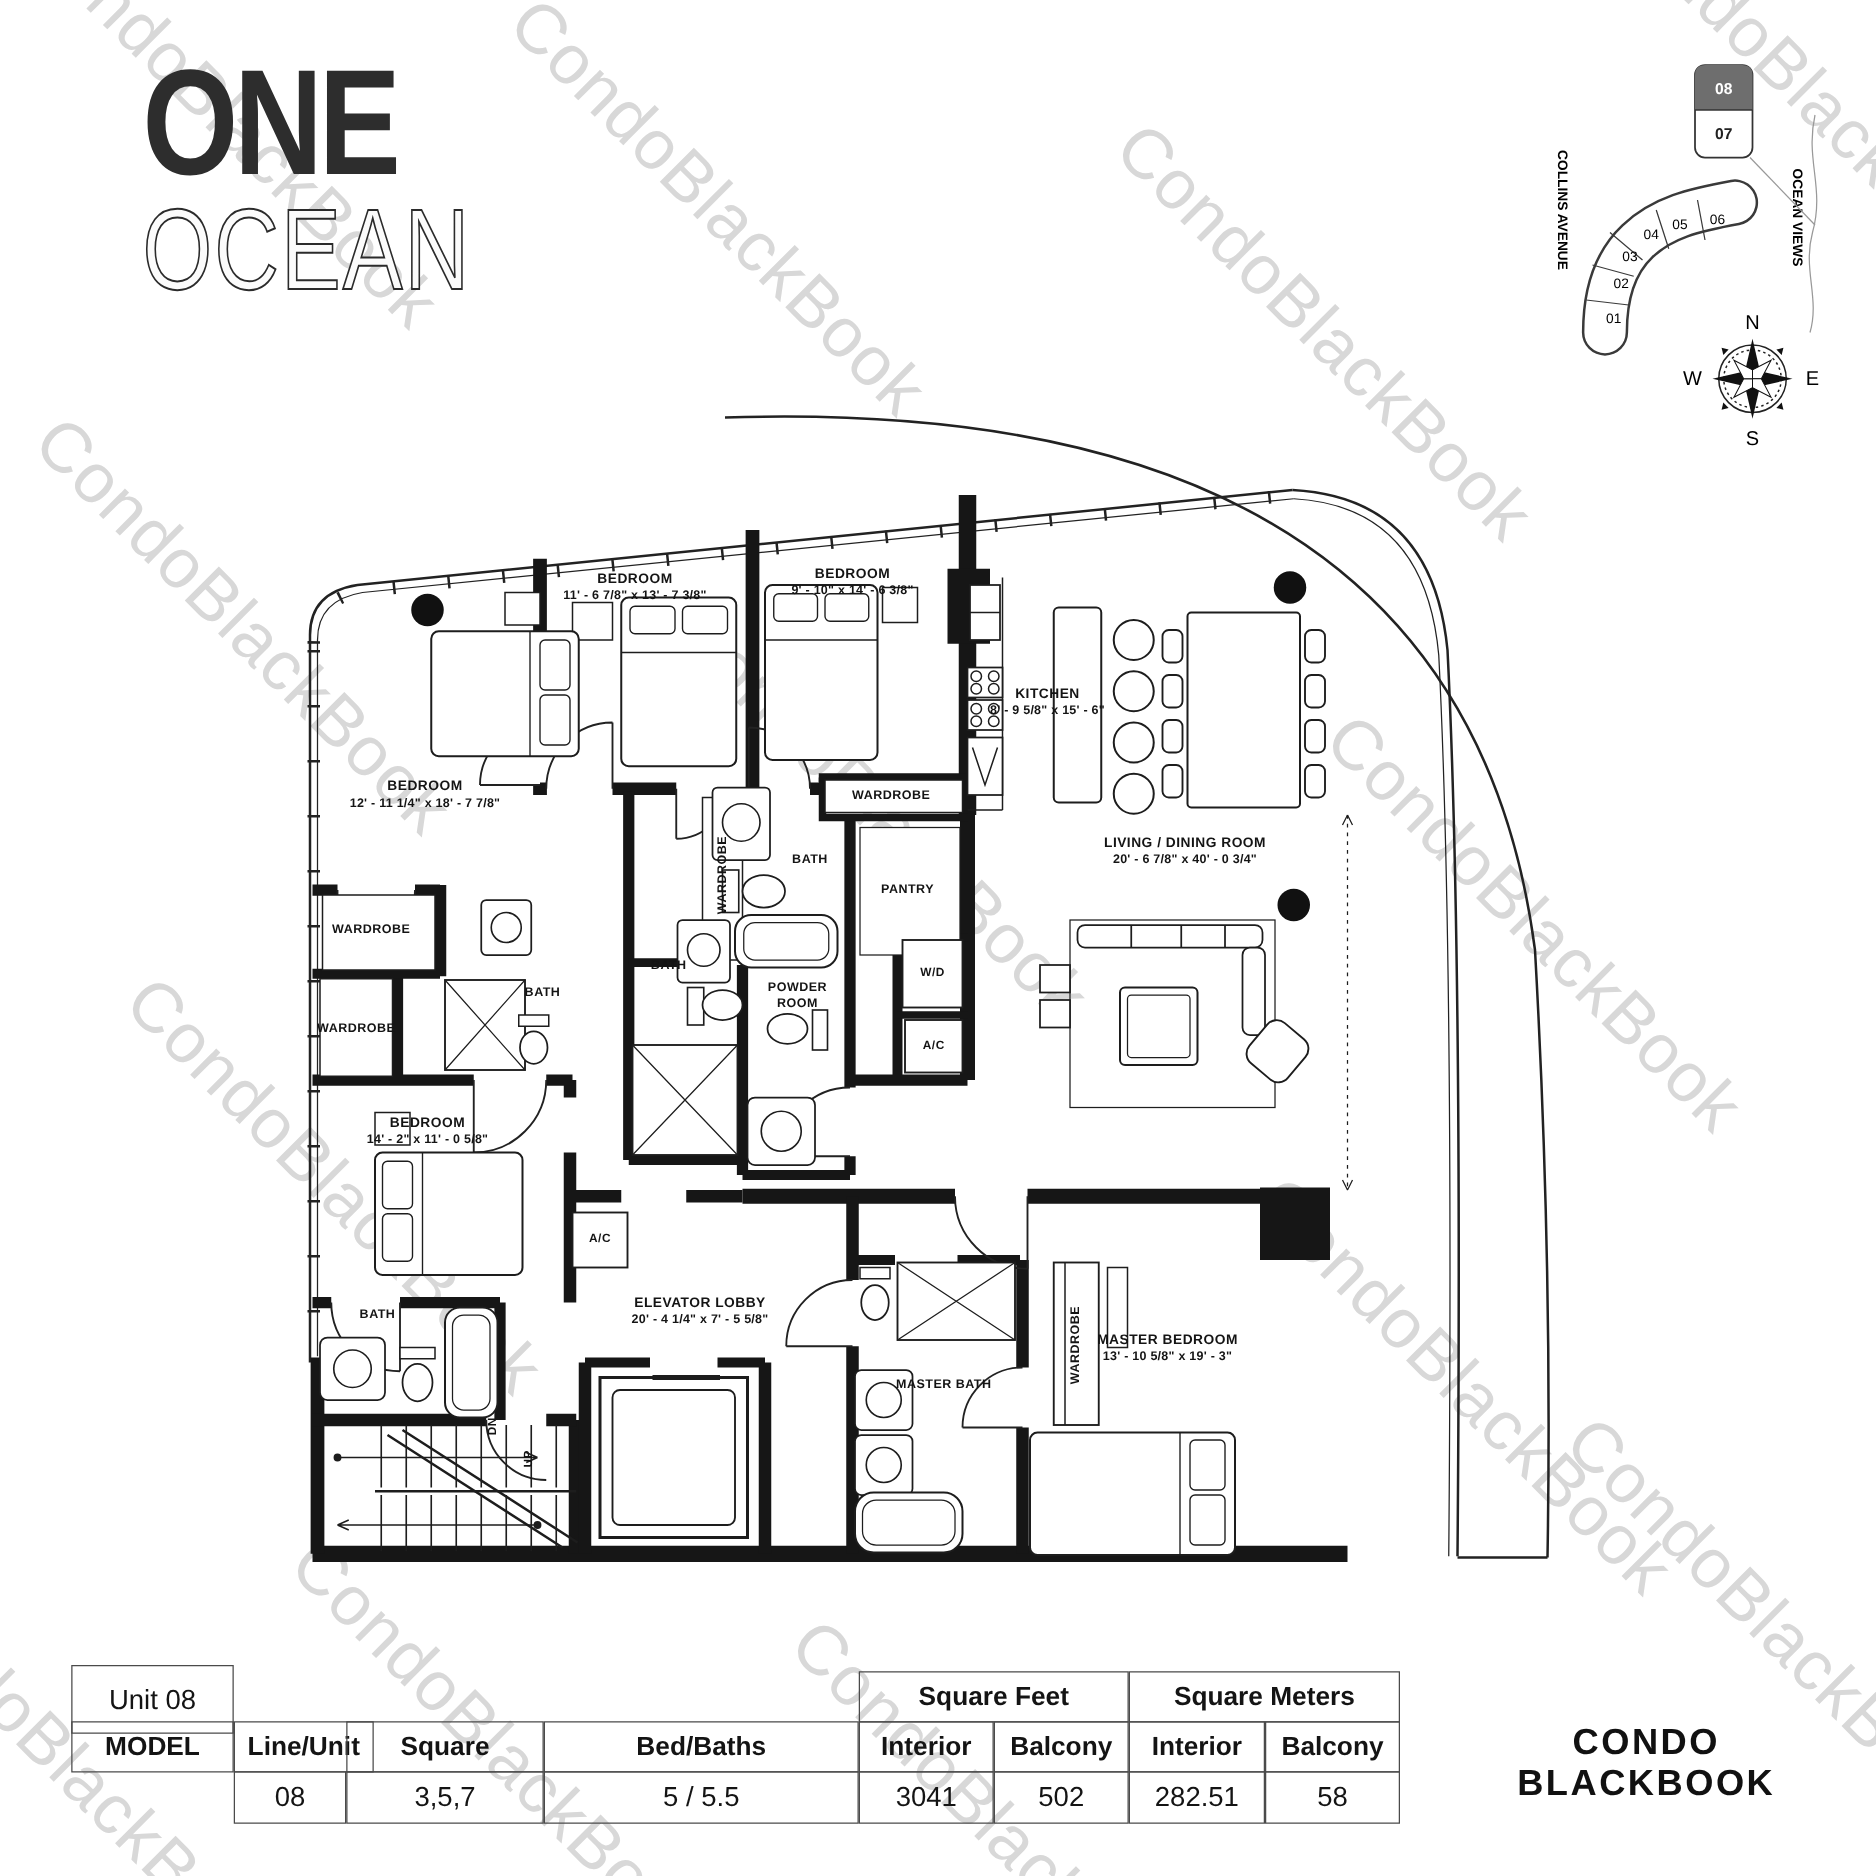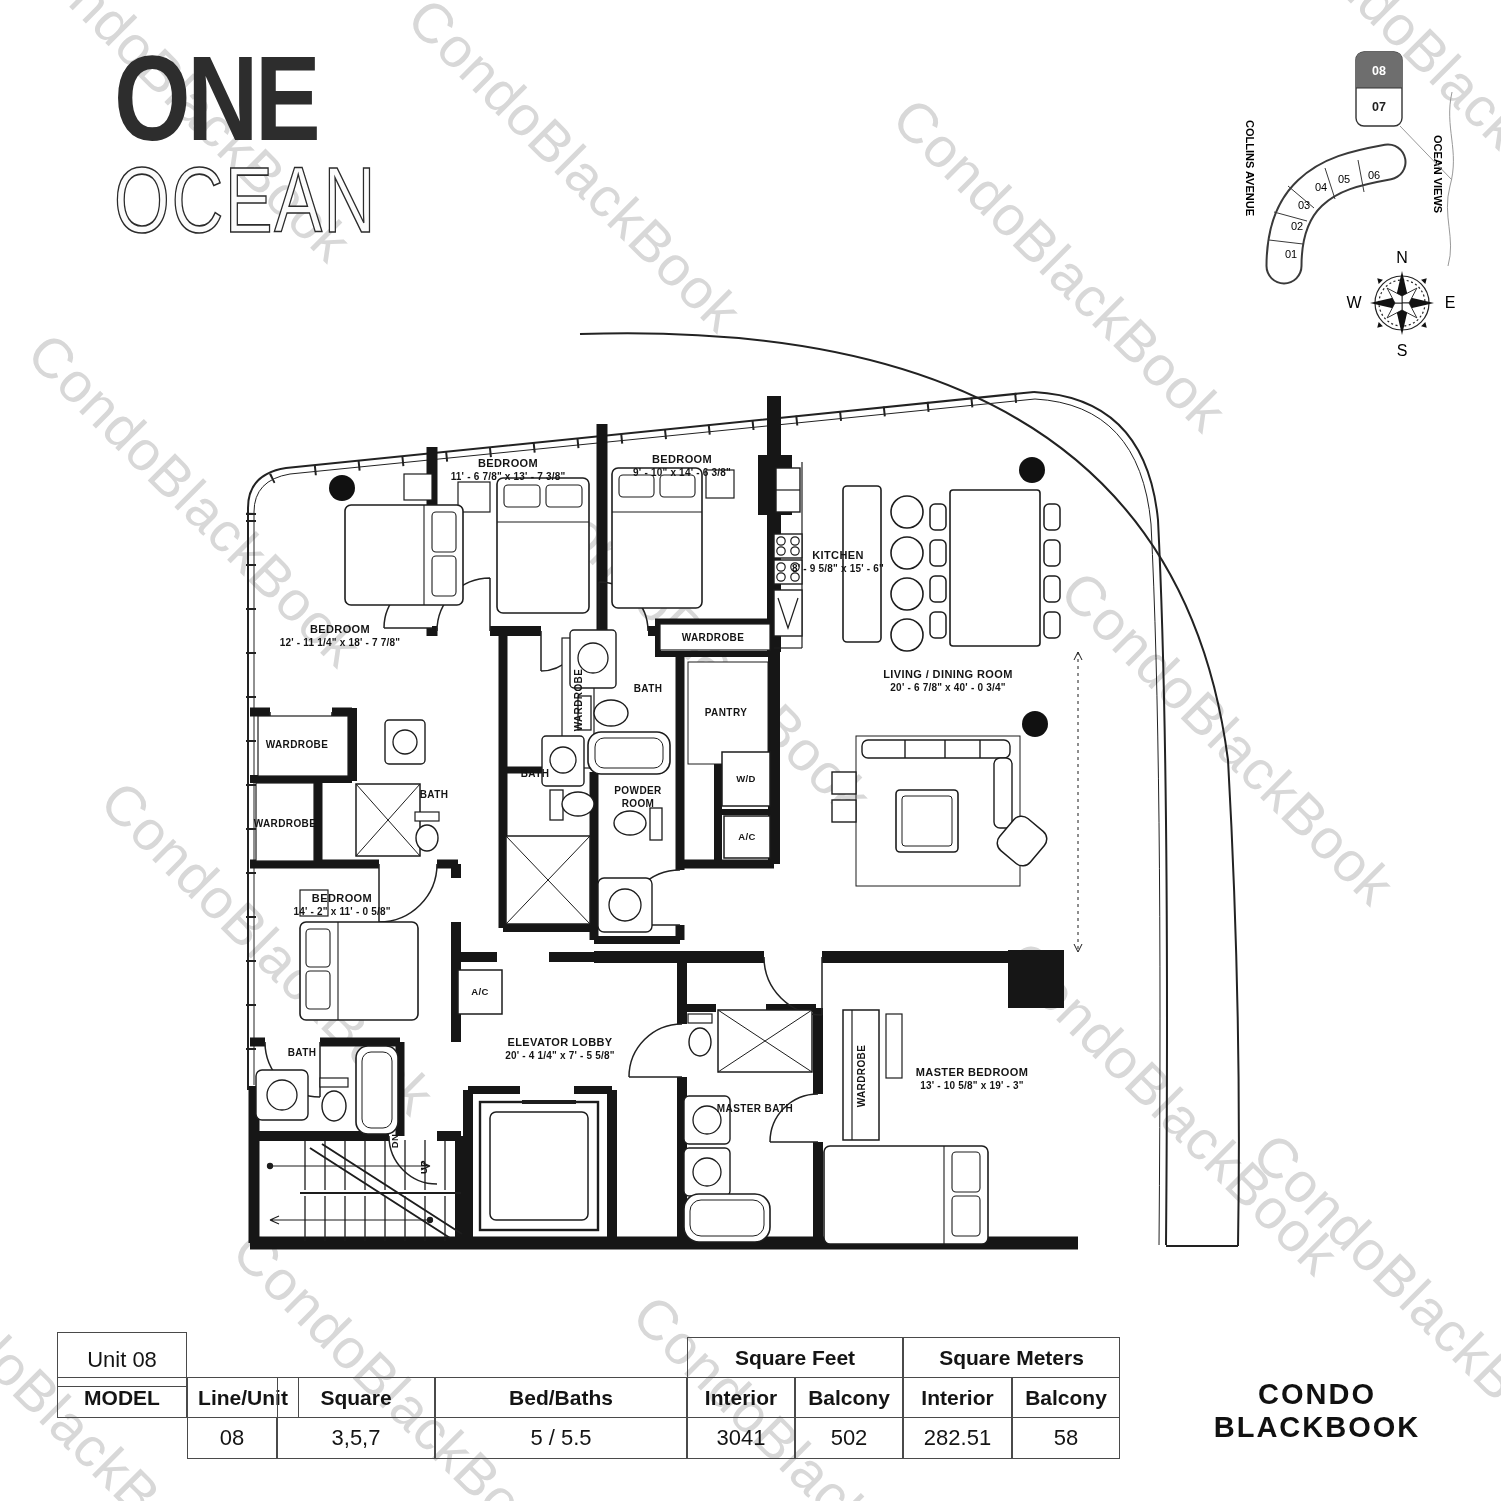--- a/index.html
+++ b/index.html
@@ -386,21 +386,21 @@
       <div class="dims">20' - 6 7/8" x 40' - 0 3/4"</div>
     </div>
   <div class="pl" style="left:342px;top:905px">
     <div>BEDROOM</div>
       <div class="dims">14' - 2" x 11' - 0 5/8"</div>
     </div>
   <div class="pl" style="left:560px;top:1049px">
     <div>ELEVATOR LOBBY</div>
       <div class="dims">20' - 4 1/4" x 7' - 5 5/8"</div>
     </div>
-  <div class="pl" style="left:972px;top:1079px">
+  <div class="pl" style="left:934px;top:1079px">
     <div>MASTER BEDROOM</div>
       <div class="dims">13' - 10 5/8" x 19' - 3"</div>
     </div>
 
   <div class="pl small" style="left:297px;top:744px">WARDROBE</div>
   <div class="pl small" style="left:285px;top:823px">WARDROBE</div>
   <div class="pl small v" style="left:578px;top:700px">WARDROBE</div>
   <div class="pl small" style="left:713px;top:637px">WARDROBE</div>
   <div class="pl small v" style="left:861px;top:1076px">WARDROBE</div>
   <div class="pl small" style="left:648px;top:688px">BATH</div>

